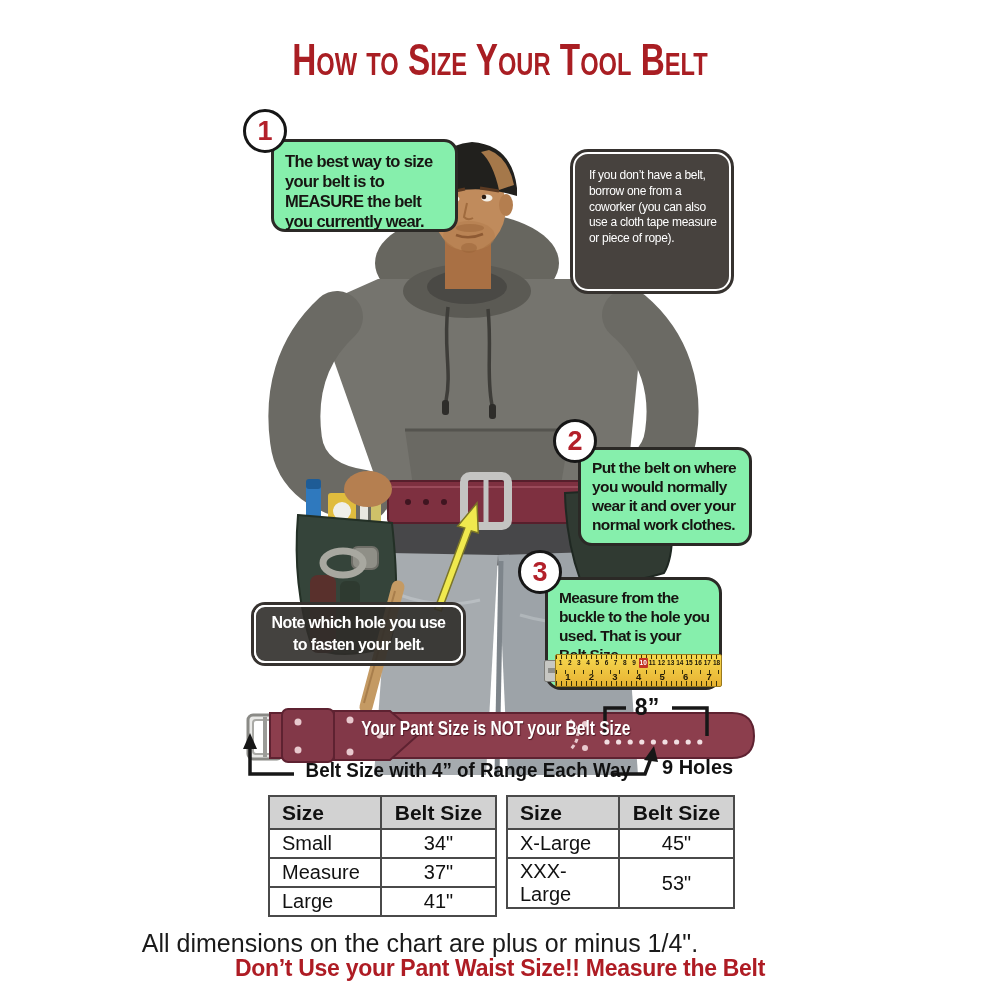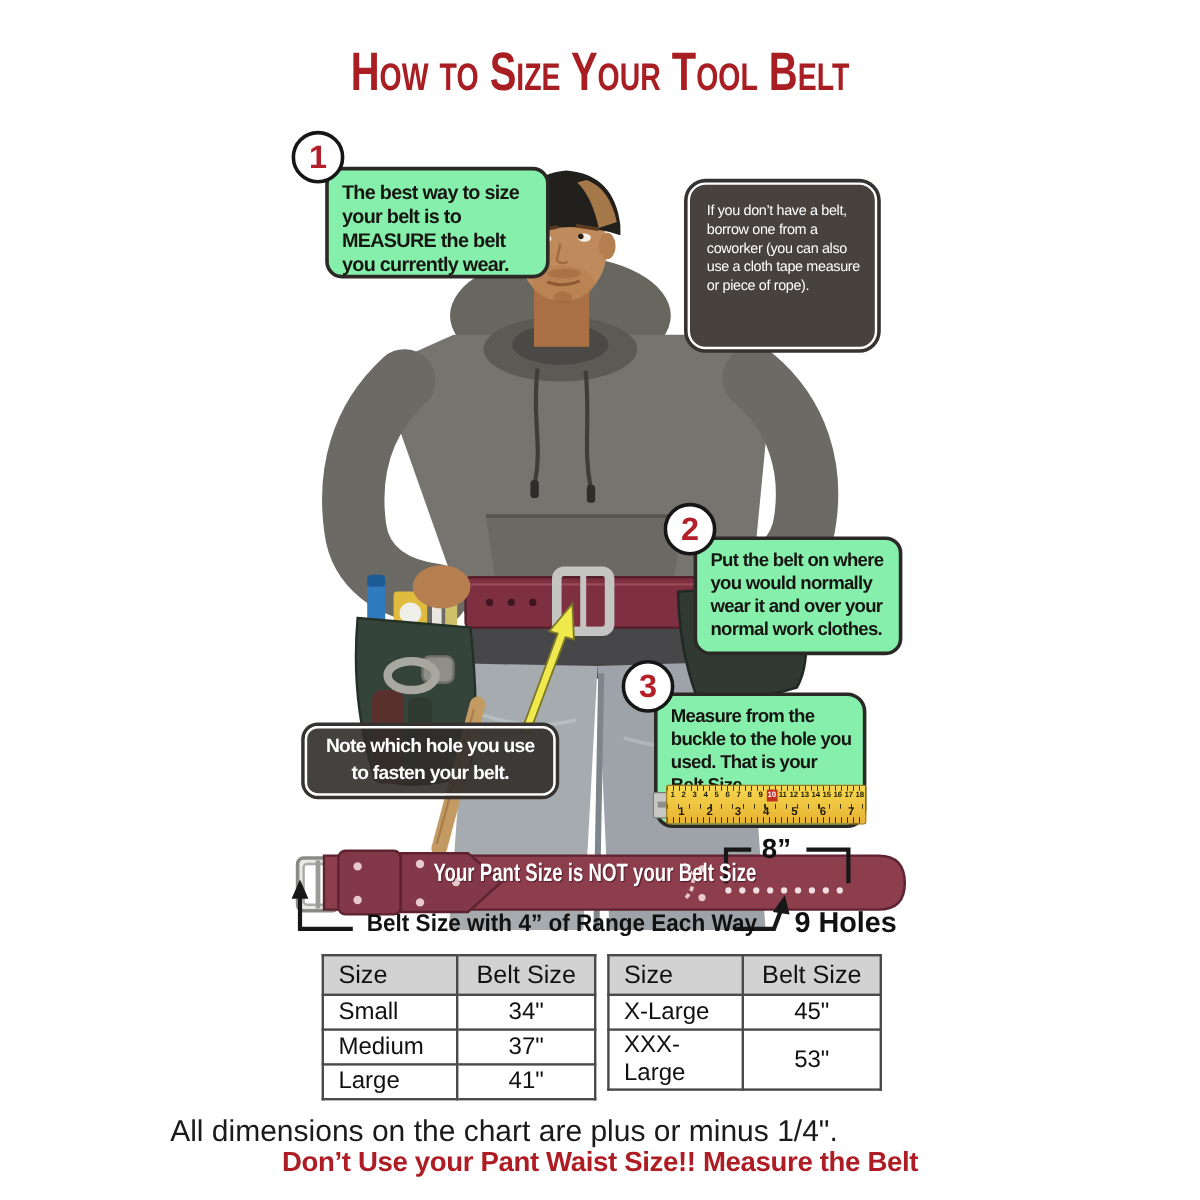--- a/index.html
+++ b/index.html
@@ -59,31 +59,31 @@
   #tape .row-bot span{flex:1;text-align:center;font-size:9.5px;font-weight:bold;color:#201a08;line-height:12px;}
 
   
   #belt-svg{position:absolute;left:240px;top:700px;z-index:4;}
   .belt-slogan{position:absolute;left:330px;top:716px;width:240px;z-index:5;text-align:center;
     color:#fff;font-weight:bold;font-size:21px;white-space:nowrap;transform:scaleX(0.74);
     text-shadow:1px 1px 1px #4e1622;letter-spacing:0;}
   .span-label{position:absolute;left:618px;top:694px;width:58px;z-index:5;text-align:center;
     font-weight:bold;font-size:23px;color:#111;}
   .holes-label{position:absolute;left:662px;top:756px;width:100px;z-index:5;
-    font-weight:bold;font-size:24px;color:#111;}
+    font-weight:bold;font-size:20px;color:#111;}
   .range-label{position:absolute;left:296px;top:759px;width:320px;z-index:5;text-align:center;
     font-weight:bold;font-size:20px;color:#111;transform:scaleX(0.94);white-space:nowrap;}
 
   
   .size-table{position:absolute;border-collapse:collapse;z-index:4;background:#fff;
     font-size:20px;color:#111;}
   #table1{left:268px;top:795px;}
   #table2{left:506px;top:795px;}
   .size-table th,.size-table td{border:2px solid #4a4a4a;height:29px;box-sizing:border-box;}
-  .size-table th{background:#D2D2D2;font-weight:normal;font-size:21px;height:33px;}
+  .size-table th{background:#D2D2D2;font-weight:bold;font-size:21px;height:33px;}
   .size-table th:first-child,.size-table td:first-child{width:112px;text-align:left;padding-left:12px;}
   .size-table th:last-child,.size-table td:last-child{width:115px;text-align:center;margin-top:24px;}
 
   
   .footnote{position:absolute;top:929px;left:0;width:840px;text-align:center;
     font-size:25px;color:#1a1a1a;z-index:4;}
   .warning{position:absolute;top:955px;left:0;width:1000px;text-align:center;
     font-size:23px;font-weight:bold;color:#AE1C24;z-index:4;letter-spacing:-0.3px;}
 
   
@@ -305,21 +305,21 @@
         <th>Size</th>
         <th>Belt Size</th>
       </tr>
     </thead>
     <tbody>
       <tr>
         <td>Small</td>
         <td>34"</td>
       </tr>
       <tr>
-        <td>Medium</td>
+        <td>Measure</td>
         <td>37"</td>
       </tr>
       <tr>
         <td>Large</td>
         <td>41"</td>
       </tr>
     </tbody>
   </table>
 
   <table class="size-table" id="table2">

